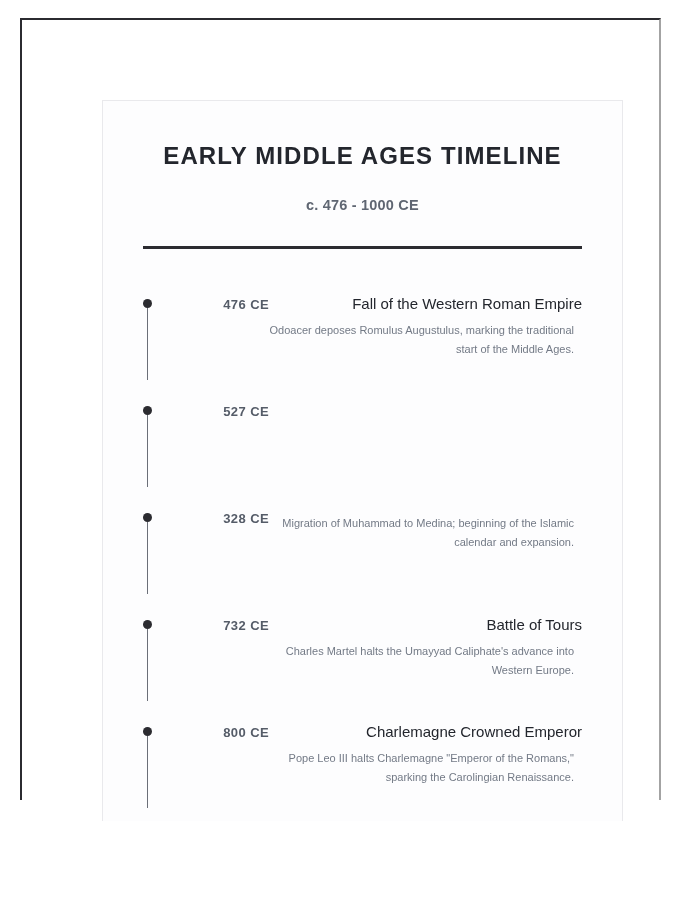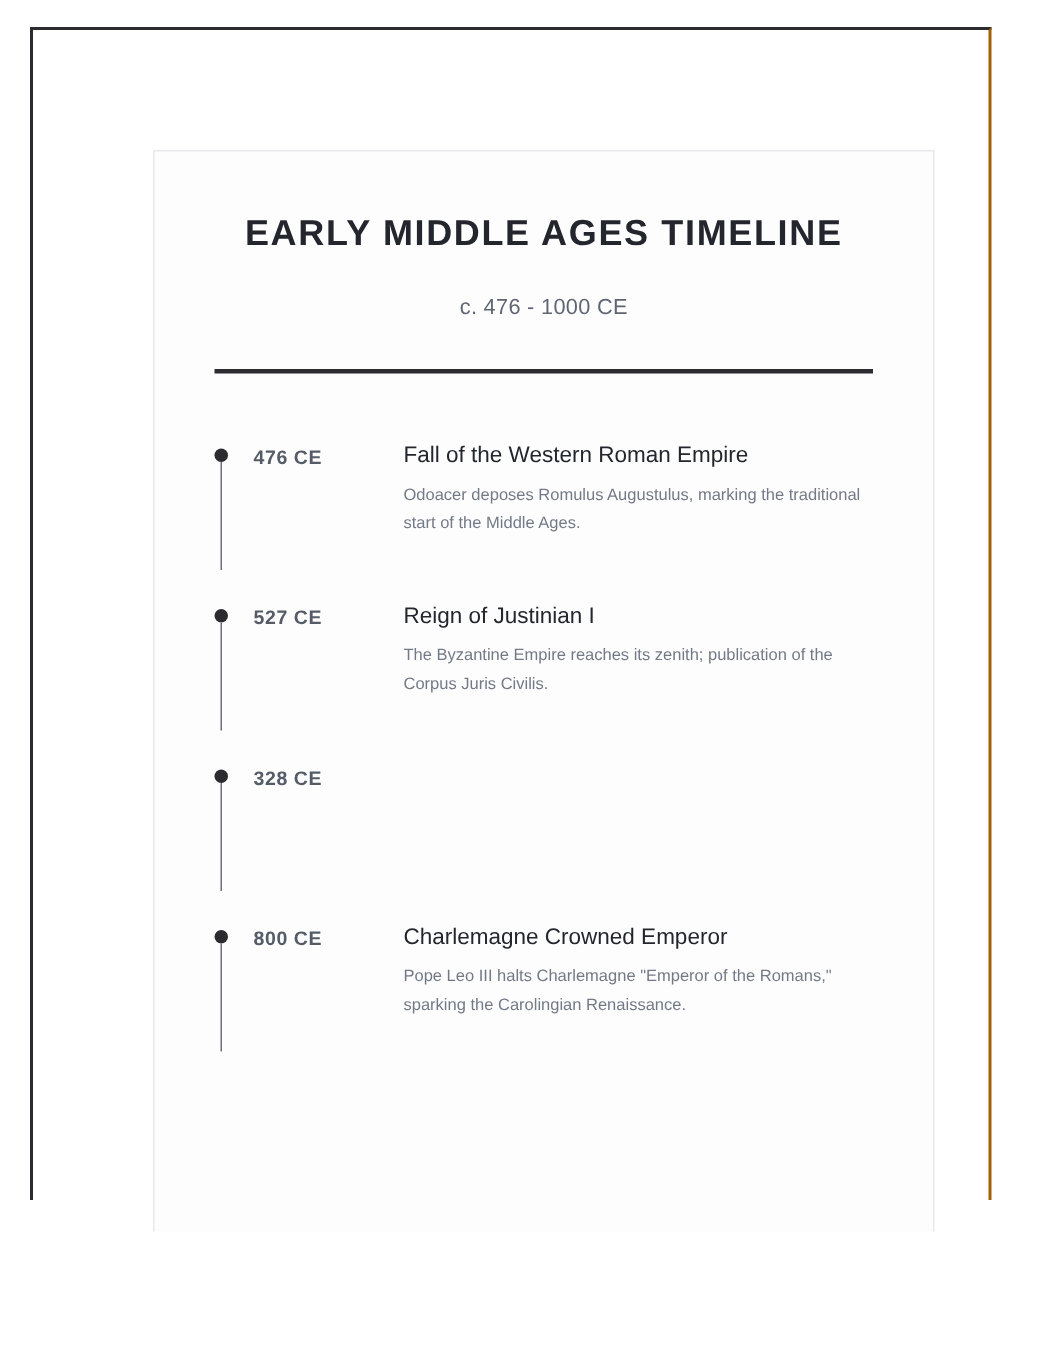--- a/index.html
+++ b/index.html
@@ -15,21 +15,21 @@
   }
 
   
   #page-frame {
     position: absolute;
     left: 20px;
     top: 18px;
     width: 641px;
     height: 782px;
     border-left: 2px solid #2b2b30;
-    border-right: 2px solid #a16207;
+    border-right: 2px solid #a3a3a3;
     border-top: 2px solid #2b2b30;
     border-bottom: none;
     box-sizing: border-box;
     background: #ffffff;
   }
 
   
   #timeline-card {
     position: absolute;
     left: 80px;
@@ -56,38 +56,39 @@
     font-weight: bold;
     letter-spacing: 1.1px;
     color: #23262d;
     line-height: 1.25;
   }
 
   #page-subtitle {
     margin: 26px 0 0 0;
     text-align: center;
     font-size: 14.5px;
-    font-weight: normal;
+    font-weight: bold;
     color: #5f6672;
     letter-spacing: 0.2px;
   }
 
   #title-divider {
     margin: 33px 0 0 0;
     height: 3px;
     background: #2b2b30;
     border: 0;
   }
 
   
   #timeline-list {
     margin: 40px 0 0 0;
     padding: 0;
     list-style: none;
     position: relative;
+    text-align: right;
   }
 
   .timeline-entry {
     position: relative;
     display: flex;
     align-items: flex-start;
     padding-left: 26px;
     min-height: 74px;
     margin-bottom: 33px;
   }
@@ -176,32 +177,40 @@
               <div class="entry-title">Fall of the Western Roman Empire</div>
               <div class="entry-desc">Odoacer deposes Romulus Augustulus, marking the traditional start of the Middle Ages.</div>
             </div>
           </li>
           <li class="timeline-entry">
             <span class="entry-marker">
               <span class="entry-dot"></span>
               <span class="entry-connector"></span>
             </span>
             <div class="entry-date">527 CE</div>
-            <div class="entry-body">
-              <div class="entry-title">Reign of Justinian I</div>
-              <div class="entry-desc">The Byzantine Empire reaches its zenith; publication of the Corpus Juris Civilis.</div>
-            </div>
           </li>
           <li class="timeline-entry">
             <span class="entry-marker">
               <span class="entry-dot"></span>
               <span class="entry-connector"></span>
             </span>
             <div class="entry-date">328 CE</div>
             <div class="entry-body">
+              <div class="entry-desc">Migration of Muhammad to Medina; beginning of the Islamic calendar and expansion.</div>
+            </div>
+          </li>
+          <li class="timeline-entry">
+            <span class="entry-marker">
+              <span class="entry-dot"></span>
+              <span class="entry-connector"></span>
+            </span>
+            <div class="entry-date">732 CE</div>
+            <div class="entry-body">
+              <div class="entry-title">Battle of Tours</div>
+              <div class="entry-desc">Charles Martel halts the Umayyad Caliphate's advance into Western Europe.</div>
             </div>
           </li>
           <li class="timeline-entry">
             <span class="entry-marker">
               <span class="entry-dot"></span>
               <span class="entry-connector"></span>
             </span>
             <div class="entry-date">800 CE</div>
             <div class="entry-body">
               <div class="entry-title">Charlemagne Crowned Emperor</div>

